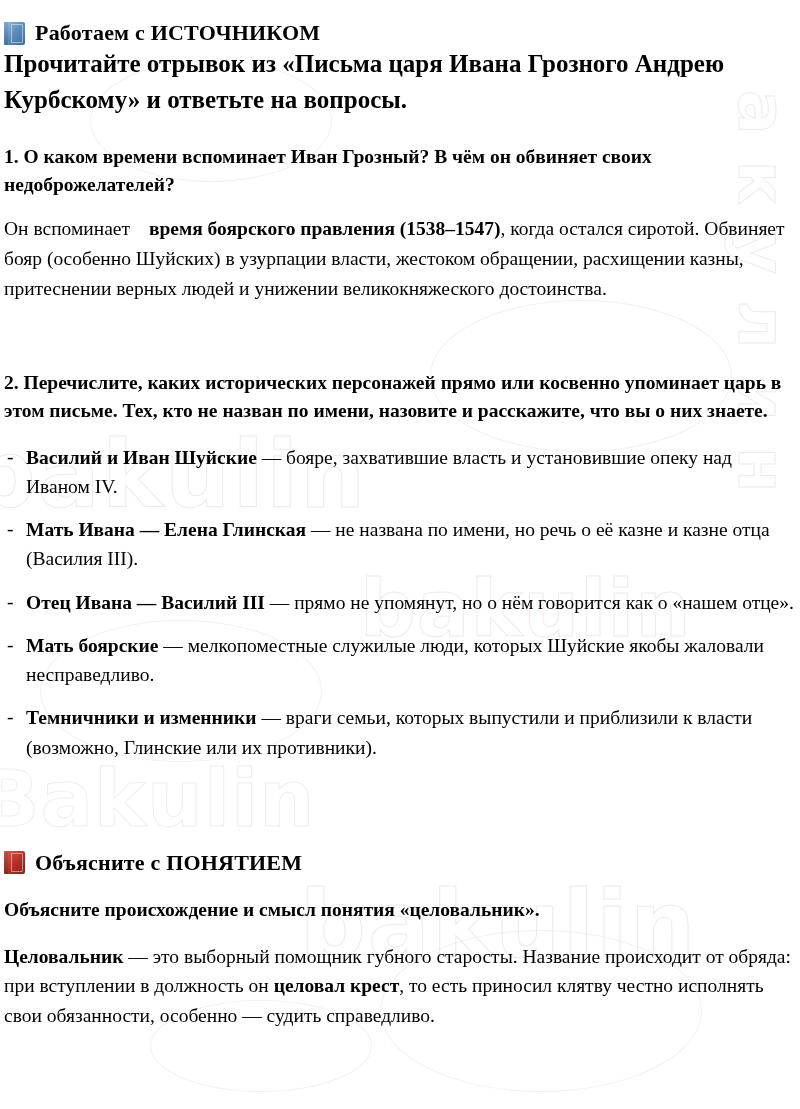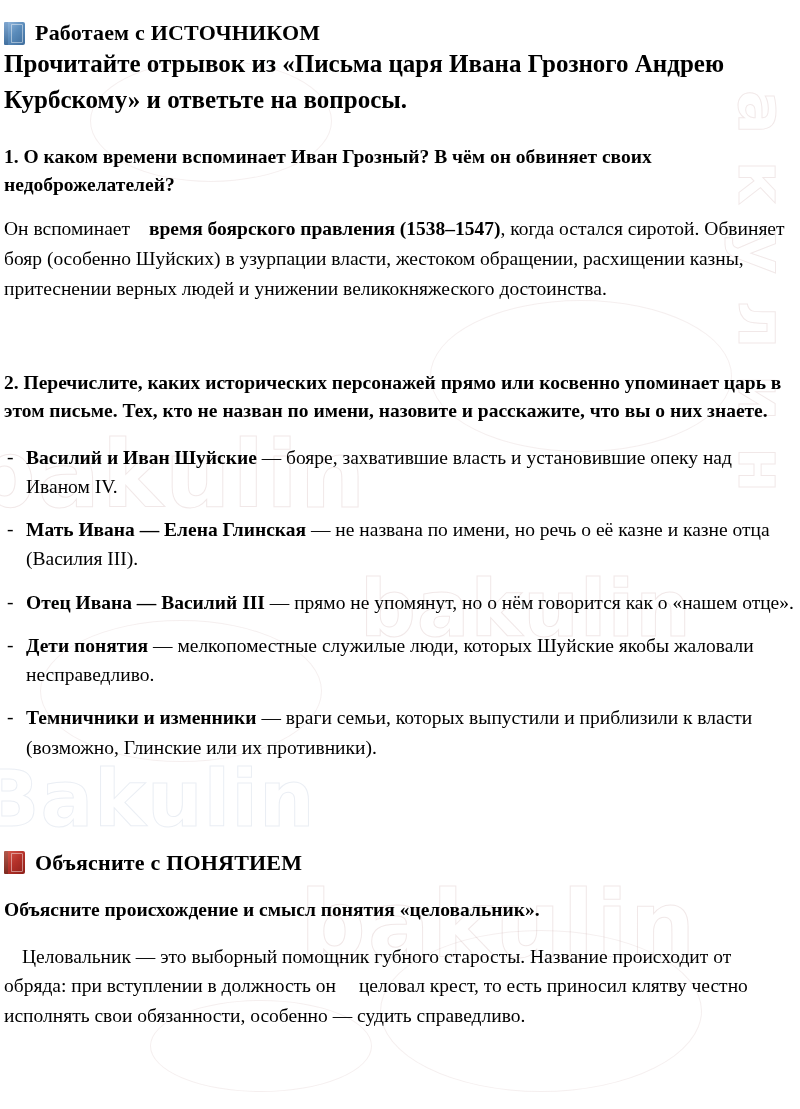--- a/index.html
+++ b/index.html
@@ -143,21 +143,21 @@
     font-weight: 700;
     font-size: 19.5px;
     line-height: 1.42;
     margin-top: 20px;
   }
   .concept-answer {
     font-size: 19.5px;
     line-height: 1.52;
     margin-top: 18px;
   }
-  .concept-answer b { font-weight: 400; margin-left: 18px; }
+  .concept-answer b { font-weight: 700; }
 </style>
 </head>
 <body>
 
 <div class="watermark-layer">
   <div class="wm wm-h1" style="left:-30px; top:430px;">bakulin</div>
   <div class="wm wm-h2" style="left:360px; top:570px;">bakulin</div>
   <div class="wm wm-h2 wm-blue" style="left:-20px; top:760px;">Bakulin</div>
   <div class="wm wm-h1" style="left:300px; top:880px;">bakulin</div>
   <div class="wm wm-v" style="right:6px; top:90px;">акулин</div>
@@ -203,21 +203,21 @@
     <li>
       <span class="dash">-</span><b>Василий и Иван Шуйские</b><span> — бояре, захватившие власть и установившие опеку над Иваном IV.</span>
     </li>
     <li>
       <span class="dash">-</span><b>Мать Ивана — Елена Глинская</b><span> — не названа по имени, но речь о её казне и казне отца (Василия III).</span>
     </li>
     <li>
       <span class="dash">-</span><b>Отец Ивана — Василий III</b><span> — прямо не упомянут, но о нём говорится как о «нашем отце».</span>
     </li>
     <li>
-      <span class="dash">-</span><b>Дети понятия</b><span> — мелкопоместные служилые люди, которых Шуйские якобы жаловали несправедливо.</span>
+      <span class="dash">-</span><b>Мать боярские</b><span> — мелкопоместные служилые люди, которых Шуйские якобы жаловали несправедливо.</span>
     </li>
     <li>
       <span class="dash">-</span><b>Темничники и изменники</b><span> — враги семьи, которых выпустили и приблизили к власти (возможно, Глинские или их противники).</span>
     </li>
   </ul>
 
   <div class="section-gap"></div>
 
   <div class="section-head">
     <span class="book-icon book-red">

